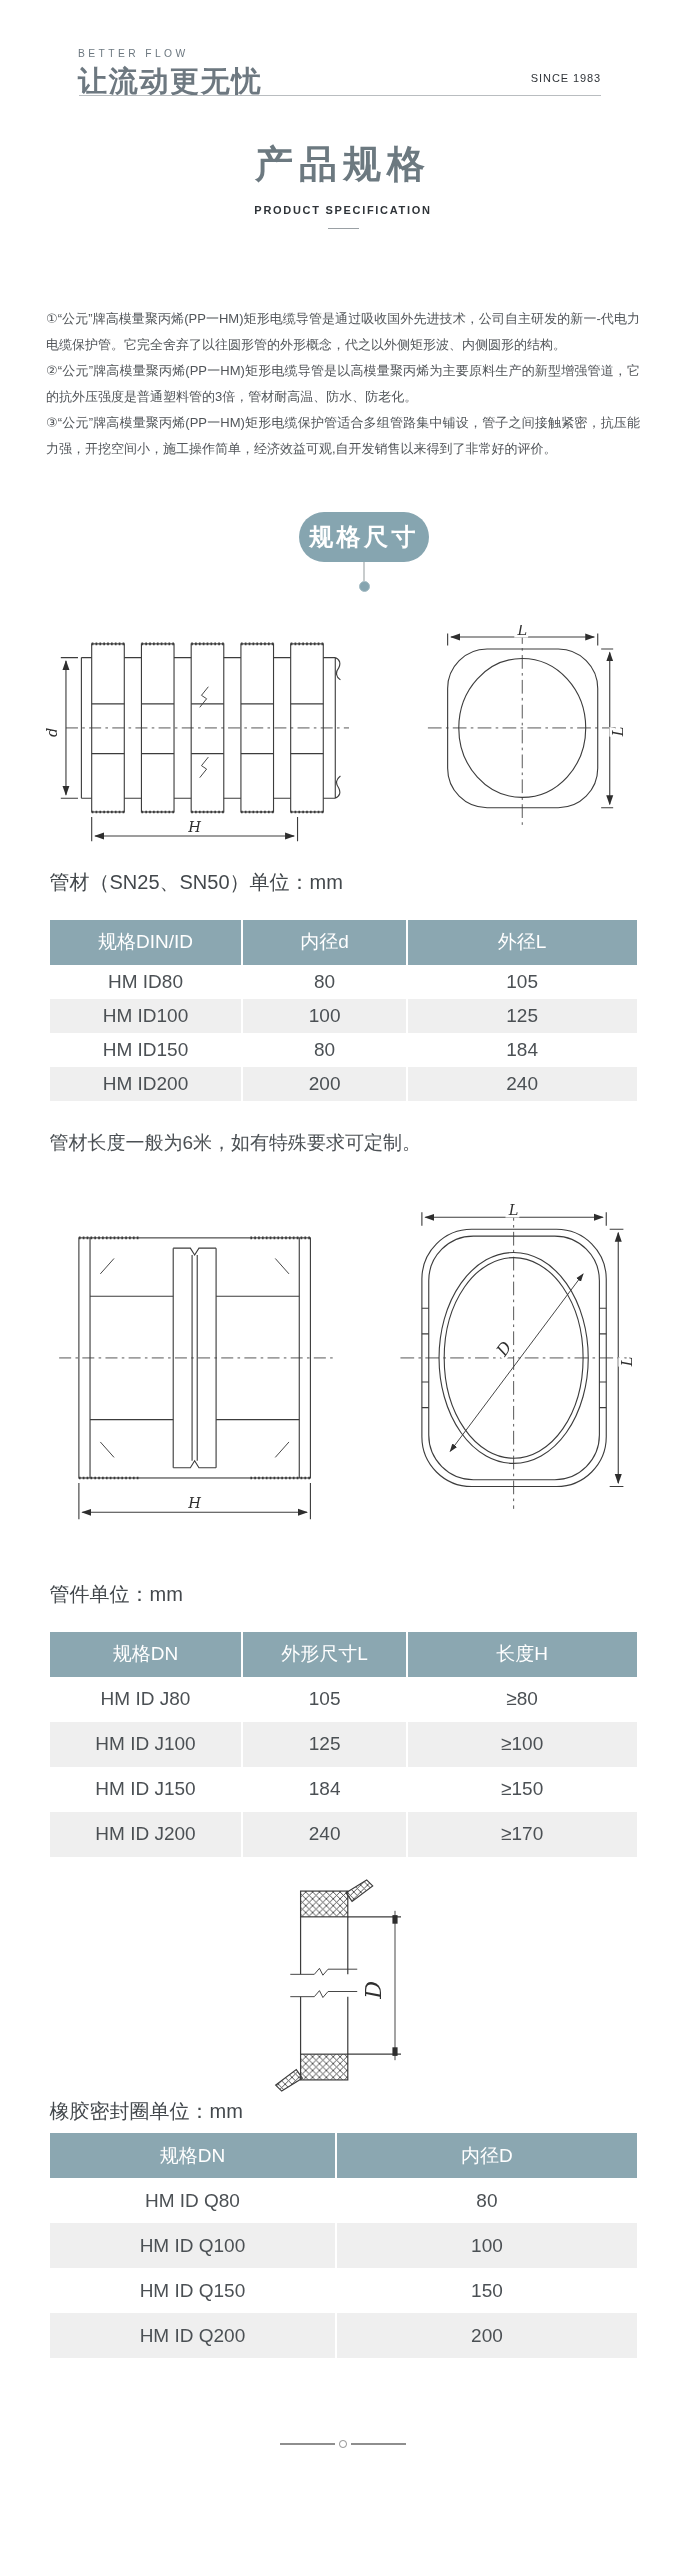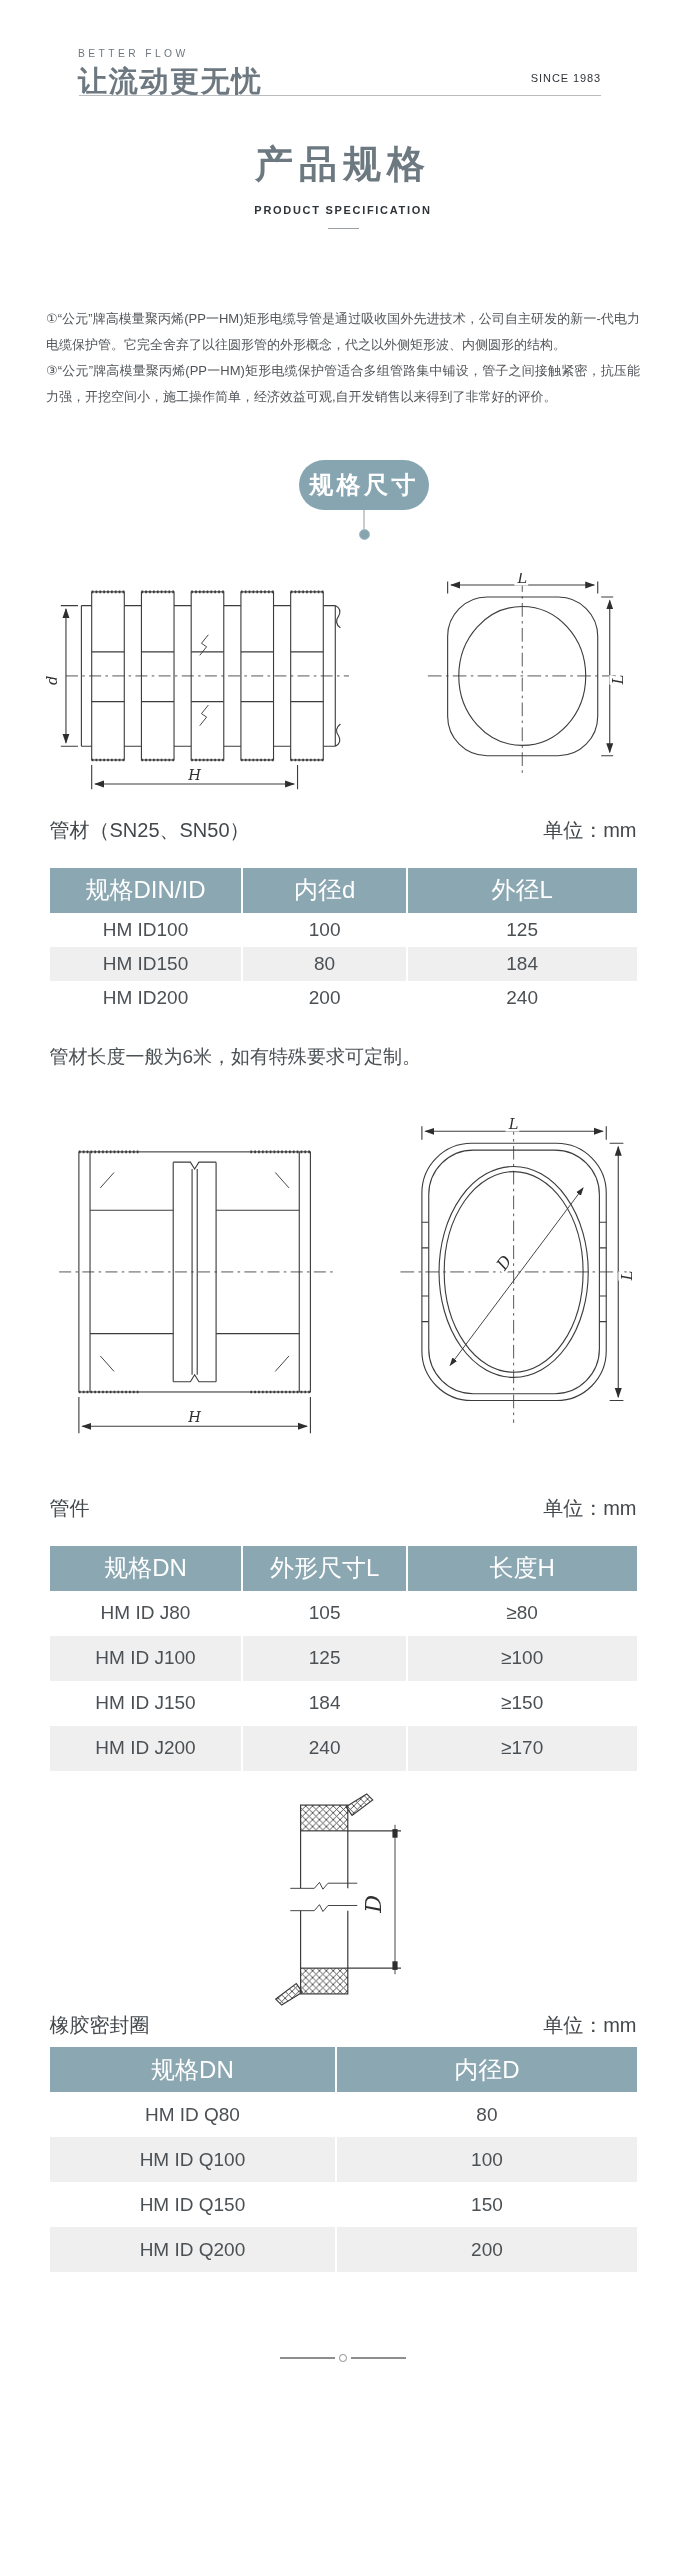--- a/index.html
+++ b/index.html
@@ -33,27 +33,27 @@
 
   
   .drawing { display:block; margin:0 auto; }
   .svg1 { margin-top:33px; }
   .svg2 { margin-top:39px; }
   .svg3 { margin-top:20.6px; }
   svg text { font-family:"DejaVu Serif","Liberation Serif",serif; font-style:italic; fill:#2e2e2e; }
 
   
   .tbl-block { width:587px; margin:0 auto; }
-  .tbl-caption-row { display:flex; justify-content:space-between; align-items:flex-end; font-size:20px; color:#43484c; }
+  .tbl-caption-row { display:flex; align-items:flex-end; font-size:20px; color:#43484c; }
   .t1 .tbl-caption-row { margin-top:20.6px; }
   .t2 .tbl-caption-row { margin-top:43px; }
   .t3 .tbl-caption-row { margin-top:5.2px; }
   .spec-table { width:587px; border-collapse:separate; border-spacing:0; margin-top:24px; table-layout:fixed; }
   .t3 .spec-table { margin-top:8.6px; }
-  .spec-table th { background:#8ba7b1; color:#ffffff; font-size:24px; font-weight:500; height:45px; text-align:center; }
+  .spec-table th { background:#8ba7b1; color:#ffffff; font-size:19px; font-weight:500; height:45px; text-align:center; }
   .spec-table td { height:34px; font-size:19px; color:#4b5054; text-align:center; background:#ffffff; }
   .t2 .spec-table td, .t3 .spec-table td { height:45px; }
   .spec-table th + th, .spec-table td + td { border-left:2.6px solid #ffffff; }
   .spec-table tbody tr:nth-child(even) td { background:#efefef; }
   .tbl-note { width:587px; margin:29px auto 8px; font-size:19px; color:#4b5054; }
 
   
   .footer-deco { margin-top:82px; display:flex; align-items:center; justify-content:center; }
   .footer-line { width:55px; height:1.7px; background:#8e8e8e; }
   .footer-circle { width:7.7px; height:7.7px; border:1.7px solid #8e8e8e; border-radius:50%; background:#fff; margin:0 4.3px; }
@@ -73,20 +73,21 @@
   </div>
 
   <div class="title-wrap">
     <div class="page-title">产品规格</div>
     <div class="page-subtitle">PRODUCT SPECIFICATION</div>
     <div class="title-dash"></div>
   </div>
 
   <div class="intro">
     <p>①“公元”牌高模量聚丙烯(PP一HM)矩形电缆导管是通过吸收国外先进技术，公司自主研发的新一-代电力电缆保护管。它完全舍弃了以往圆形管的外形概念，代之以外侧矩形波、内侧圆形的结构。</p>
+    <p>②“公元”牌高模量聚丙烯(PP一HM)矩形电缆导管是以高模量聚丙烯为主要原料生产的新型增强管道，它的抗外压强度是普通塑料管的3倍，管材耐高温、防水、防老化。</p>
     <p>③“公元”牌高模量聚丙烯(PP一HM)矩形电缆保护管适合多组管路集中铺设，管子之间接触紧密，抗压能力强，开挖空间小，施工操作简单，经济效益可观,自开发销售以来得到了非常好的评价。</p>
   </div>
 
   <div class="badge-wrap">
     <div class="badge-pill">规格尺寸</div>
     <div class="badge-line"></div>
     <div class="badge-dot"></div>
   </div>
 
   <svg class="drawing svg1" width="618" height="223" viewBox="0 0 720 260">
@@ -157,20 +158,25 @@
         </colgroup>
         <thead>
           <tr>
             <th>规格DIN/ID</th>
             <th>内径d</th>
             <th>外径L</th>
           </tr>
         </thead>
         <tbody>
           <tr>
+            <td>HM ID80</td>
+            <td>80</td>
+            <td>105</td>
+          </tr>
+          <tr>
             <td>HM ID100</td>
             <td>100</td>
             <td>125</td>
           </tr>
           <tr>
             <td>HM ID150</td>
             <td>80</td>
             <td>184</td>
           </tr>
           <tr>

